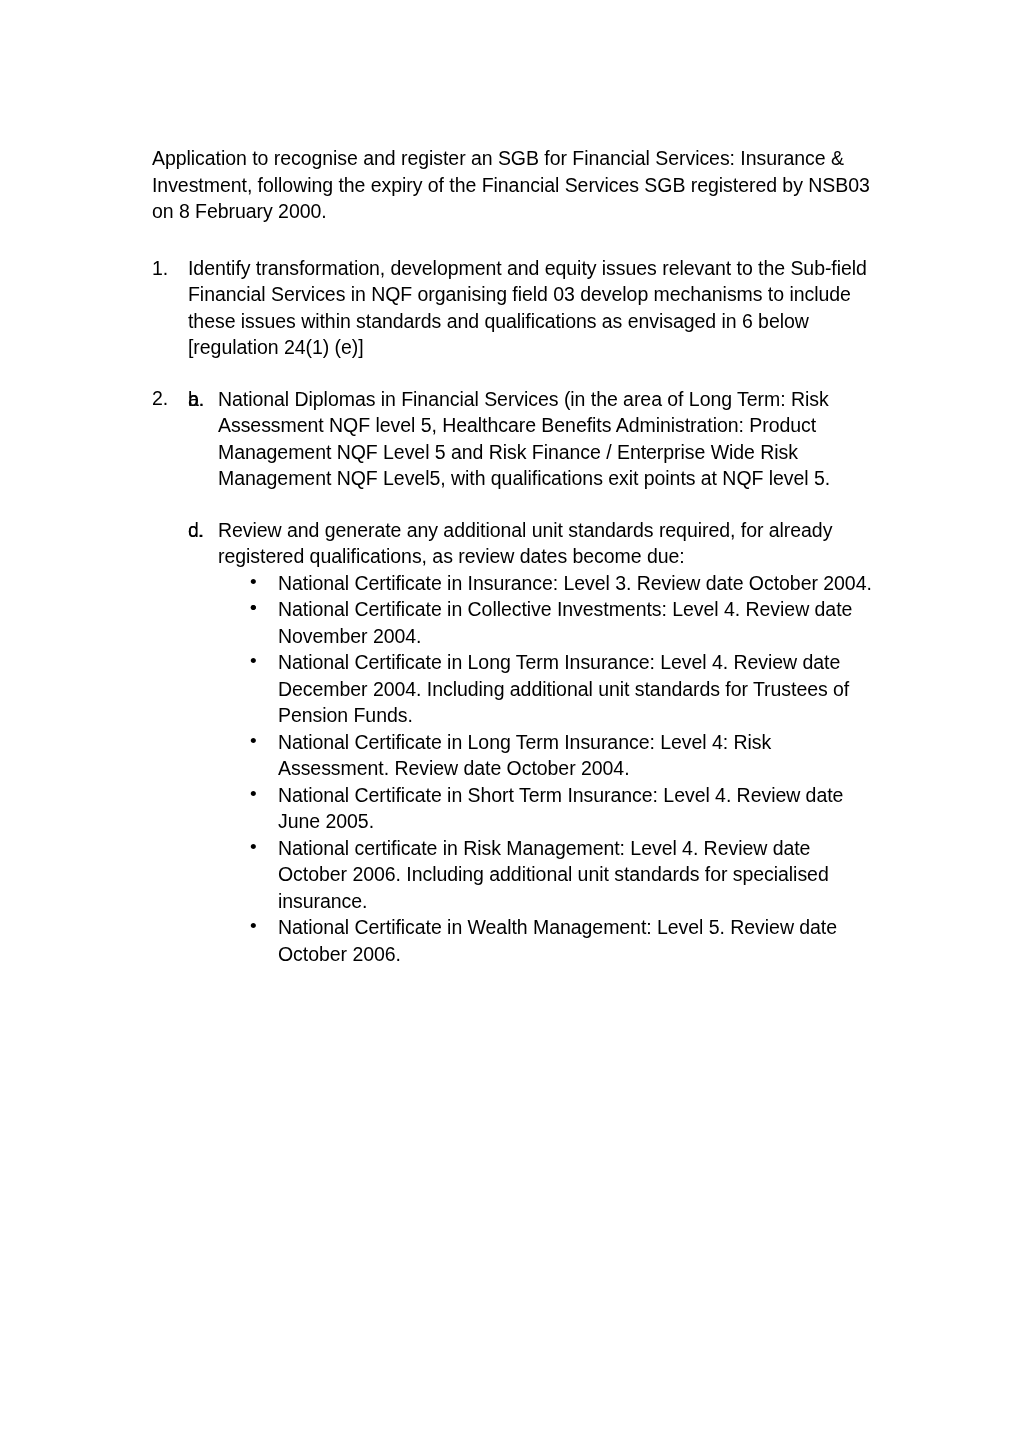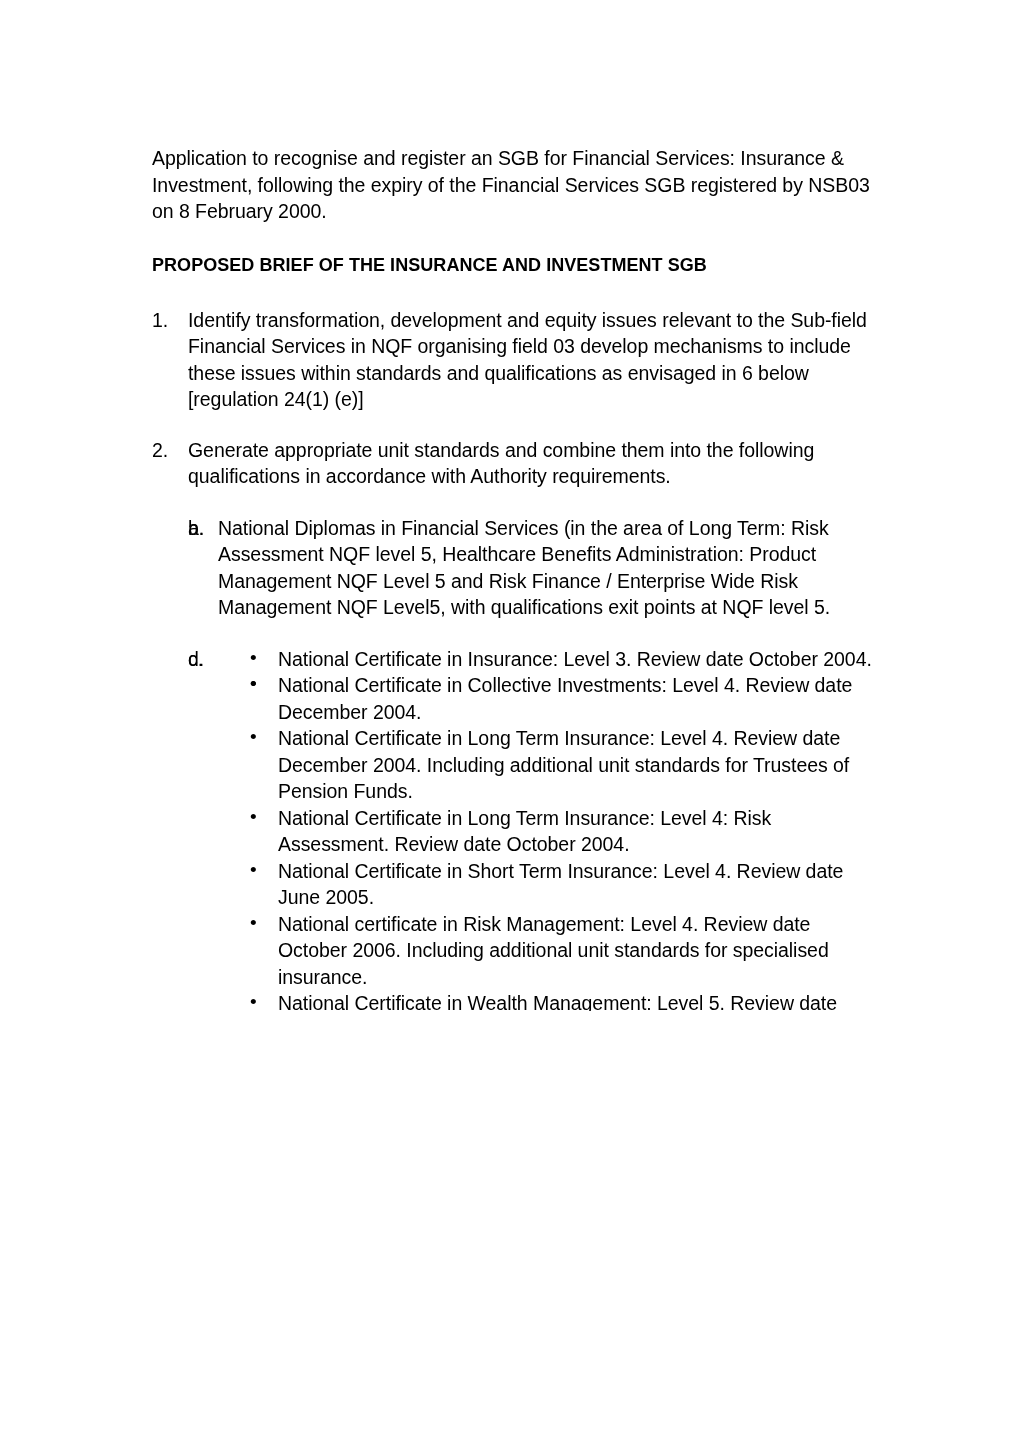--- a/index.html
+++ b/index.html
@@ -111,58 +111,57 @@
   }
 </style>
 </head>
 <body>
 
 <div class="page">
   <div class="content">
 
     <p class="intro-para">Application to recognise and register an SGB for Financial Services: Insurance &amp; Investment, following the expiry of the Financial Services SGB registered by NSB03 on 8 February 2000.</p>
 
-    <h2 class="section-heading">PROPOSED BRIEF OF THE INSURANCE AND INVESTMENT SGB</h2>
 
     <ol class="num-list">
       <li class="num-item">
         <span class="num-marker">1.</span>
         <span>Identify transformation, development and equity issues relevant to the Sub-field Financial Services in NQF organising field 03 develop mechanisms to include these issues within standards and qualifications as envisaged in 6 below [regulation 24(1) (e)]</span>
       </li>
       <li class="num-item">
         <span class="num-marker">2.</span>
-        <span>Generate appropriate unit standards and combine them into the following qualifications in accordance with Authority requirements.</span>
       </li>
     </ol>
 
     <ol class="alpha-list">
       <li class="alpha-item">
         <span class="alpha-marker">a.</span>
       </li>
       <li class="alpha-item">
         <span class="alpha-marker">b.</span>
         <span>National Diplomas in Financial Services (in the area of Long Term: Risk Assessment NQF level 5, Healthcare Benefits Administration: Product Management NQF Level 5 and Risk Finance / Enterprise Wide Risk Management NQF Level5, with qualifications exit points at NQF level 5.</span>
       </li>
       <li class="alpha-item">
         <span class="alpha-marker">c.</span>
       </li>
       <li class="alpha-item">
         <span class="alpha-marker">d.</span>
+        <span>Review and generate any additional unit standards required, for already registered qualifications, as review dates become due:</span>
 
         <ul class="bullet-list">
           <li class="bullet-item">
             <span class="bullet-marker">•</span>
             <span>National Certificate in Insurance: Level 3. Review date October 2004.</span>
           </li>
           <li class="bullet-item">
             <span class="bullet-marker">•</span>
           </li>
           <li class="bullet-item">
             <span class="bullet-marker">•</span>
-            <span>National Certificate in Collective Investments: Level 4. Review date December 2004.</span>
+            <span>National Certificate in Collective Investments: Level 4. Review date November 2004.</span>
           </li>
           <li class="bullet-item">
             <span class="bullet-marker">•</span>
             <span>National Certificate in Long Term Insurance: Level 4. Review date December 2004.  Including additional unit standards for Trustees of Pension Funds.</span>
           </li>
           <li class="bullet-item">
             <span class="bullet-marker">•</span>
             <span>National Certificate in Long Term Insurance: Level 4: Risk Assessment. Review date October 2004.</span>
           </li>
           <li class="bullet-item">

